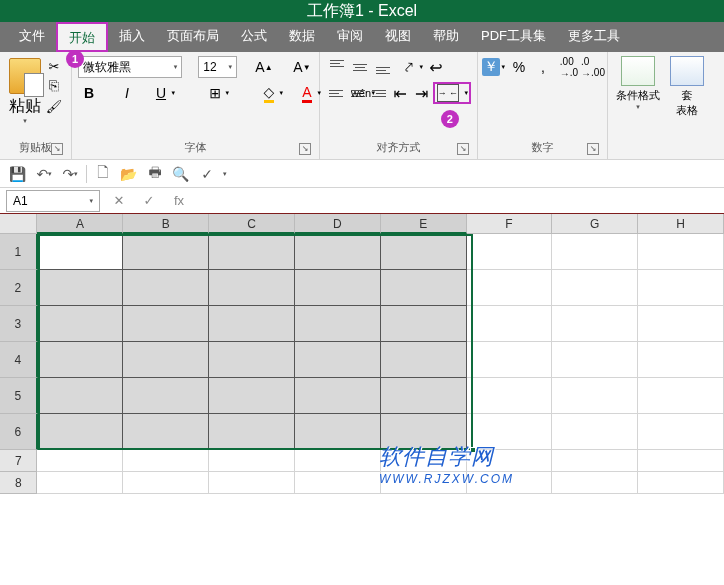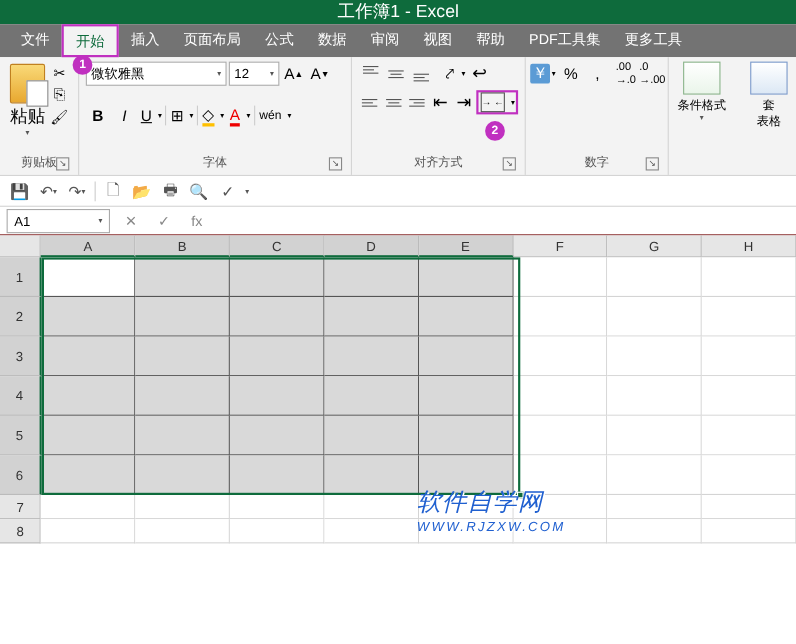--- a/index.html
+++ b/index.html
@@ -16,21 +16,21 @@
 .ribbon { background: #f3f3f3; height: 108px; border-bottom: 1px solid #d4d4d4; display: flex; }
 .ribbon-group { border-right: 1px solid #d4d4d4; padding: 4px 6px 2px; display: flex; flex-direction: column; justify-content: space-between; }
 .group-label { text-align: center; font-size: 11px; color: #555; padding: 2px 0; position: relative; }
 .group-label .launcher { position: absolute; right: 2px; bottom: 2px; width: 12px; height: 12px; border: 1px solid #888; font-size: 8px; line-height: 10px; }
 
 .paste-btn { width: 38px; text-align: center; }
 .paste-icon { width: 32px; height: 36px; background: linear-gradient(#f9d978, #e8a830); border: 1px solid #c08020; border-radius: 2px; margin: 2px auto; position: relative; }
 .paste-icon::after { content: ''; position: absolute; width: 18px; height: 22px; background: #fff; border: 1px solid #888; right: -4px; bottom: -4px; }
 .mini-btn { width: 20px; height: 20px; border: 1px solid transparent; display: flex; align-items: center; justify-content: center; font-size: 13px; cursor: pointer; }
 
-.font-row { display: flex; gap: 2px; align-items: center; margin-bottom: 16px; }
+.font-row { display: flex; gap: 16px; align-items: center; margin-bottom: 4px; }
 .font-select { width: 128px; height: 22px; border: 1px solid #aaa; font-size: 12px; padding: 0 4px; background: #fff; display: flex; align-items: center; justify-content: space-between; }
 .size-select { width: 46px; height: 22px; border: 1px solid #aaa; font-size: 12px; padding: 0 4px; background: #fff; display: flex; align-items: center; justify-content: space-between; }
 .icon-btn { min-width: 22px; height: 22px; display: flex; align-items: center; justify-content: center; cursor: pointer; font-size: 14px; padding: 0 2px; }
 .icon-btn.split { padding-right: 10px; position: relative; }
 .icon-btn.split::after { content: '▾'; font-size: 7px; position: absolute; right: 1px; }
 .bold { font-weight: bold; }
 .italic { font-style: italic; }
 .underline { text-decoration: underline; }
 
 .align-group .row { display: flex; gap: 1px; margin-bottom: 4px; }
@@ -239,21 +239,21 @@
         <div class="icon-btn" style="font-size:10px">.00<br>→.0</div>
         <div class="icon-btn" style="font-size:10px">.0<br>→.00</div>
       </div>
     </div>
     <div class="group-label">
       <span>数字</span><span class="launcher">↘</span>
     </div>
   </div>
 
   <div class="ribbon-group styles-group" style="flex:1;border-right:none">
-    <div style="display:flex; gap:22px">
+    <div style="display:flex; gap:10px">
       <div class="style-btn">
         <div class="style-icon"></div>
         <div>条件格式</div>
           <div class="dd">▾</div>
       </div>
       <div class="style-btn">
         <div class="style-icon" style="background:linear-gradient(#fff,#dce8f5);border-color:#7a9acc"></div>
         <div style="white-space:pre">套
 表格</div>
       </div>

